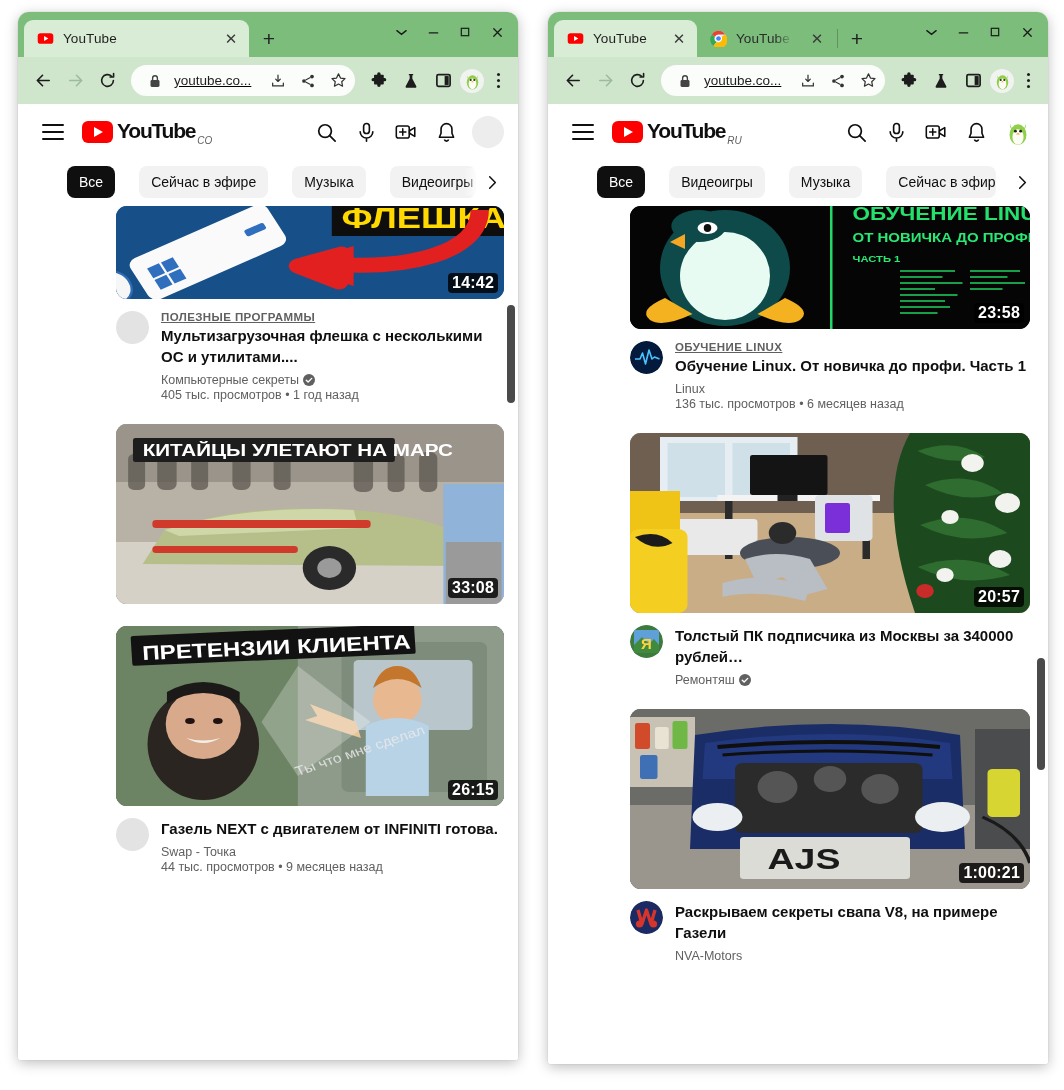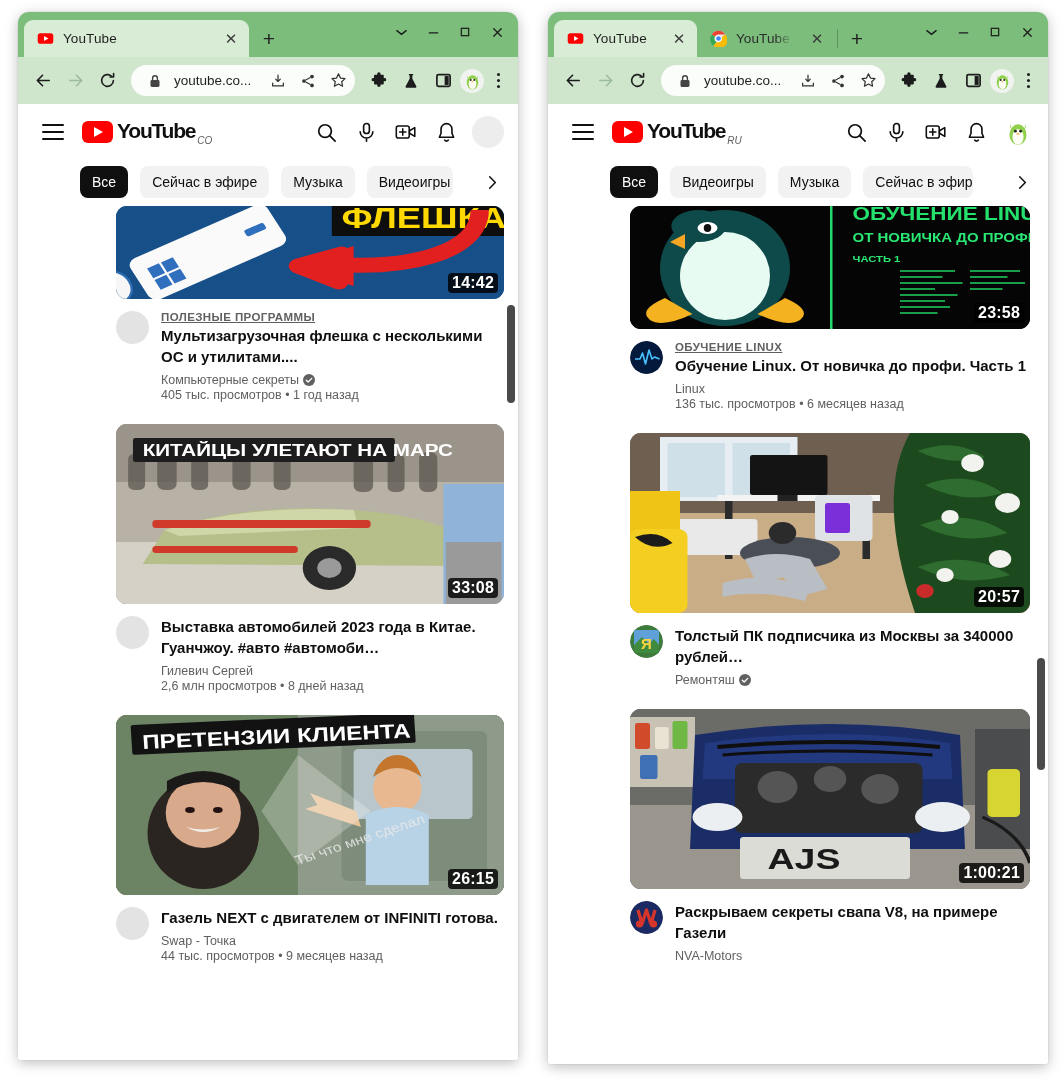--- a/index.html
+++ b/index.html
@@ -72,20 +72,21 @@
     display: flex; align-items: center; justify-content: center;
     color: #1b1b1b;
   }
 
   
   .toolbar {
     height: 47px; background: #cfe6cd;
     display: flex; align-items: center;
     padding: 0 8px 0 10px; gap: 2px;
     flex: 0 0 47px;
+    text-decoration: underline;
   }
   .tb-btn {
     width: 30px; height: 30px; flex: 0 0 30px;
     display: flex; align-items: center; justify-content: center;
     color: #1c1c1c;
   }
   .tb-btn.dim { color: #98b098; }
   .omnibox {
     flex: 1 1 auto; height: 31px;
     background: #fbfdfa; border-radius: 16px;
@@ -125,21 +126,21 @@
     border-left: 9px solid #fff; border-top:5.5px solid transparent; border-bottom:5.5px solid transparent;
   }
   .yt-word { font-size: 21px; font-weight: 700; letter-spacing: -1.2px; color:#0f0f0f; margin-left:4px; line-height:26px; }
   .yt-cc { font-size: 10px; color:#606060; margin-left: 2px; margin-top: 18px; line-height:10px;font-style:italic; }
   .hdr-spacer { flex: 1 1 auto; }
   .hdr-icon { width: 40px; height: 40px; display:flex; align-items:center; justify-content:center; color:#0f0f0f; }
   .hdr-avatar { width: 32px; height: 32px; border-radius:50%; margin-left: 6px; overflow:hidden; display:flex; align-items:center; justify-content:center; }
   .hdr-avatar.blank { background: #ededed; }
 
   
-  .chiprow { display:flex; align-items:center; gap: 12px; padding: 6px 14px 8px 62px; position:relative; }
+  .chiprow { display:flex; align-items:center; gap: 24px; padding: 6px 14px 8px 49px; position:relative; }
   .chip {
     height: 32px; padding: 0 12px; border-radius: 8px;
     background: #f2f2f2; color:#0f0f0f; font-size: 14px;
     display:flex; align-items:center; white-space:nowrap;
   }
   .chip.active { background: #0f0f0f; color:#fff; }
   .chip.clipped { overflow:hidden; }
   .chip-arrow {
     position:absolute; right: 12px; top: 8px;
     width: 28px; height: 28px; display:flex; align-items:center; justify-content:center;
@@ -422,30 +423,20 @@
                 <rect x="30" y="96" width="180" height="8" rx="3" fill="#cf3a2a"></rect>
                 <rect x="30" y="122" width="120" height="7" rx="3" fill="#cf3a2a"></rect>
                 <circle cx="176" cy="144" r="22" fill="#2a2a2a"></circle>
                   <circle cx="176" cy="144" r="10" fill="#9a9a9a"></circle>
                 <rect x="270" y="60" width="50" height="120" fill="#8fb3d9"></rect>
                 <rect x="272" y="118" width="46" height="62" fill="#9a9a9a"></rect>
                 <rect x="14" y="14" width="216" height="24" rx="2" fill="#1d1d1d"></rect>
                 <text x="22" y="32" font-family="Liberation Sans" font-size="17" font-weight="700" fill="#ffffff">КИТАЙЦЫ УЛЕТАЮТ НА МАРС</text>
               </svg>
               <span class="dur">33:08</span>
-            </div>
-            <div class="meta">
-              <div class="ch-av"></div>
-              <div class="meta-txt">
-                <div class="vid-title">Выставка автомобилей 2023 года в Китае. Гуанчжоу. #авто #автомоби…</div>
-                <div class="ch-name">
-                  <span>Гилевич Сергей</span>
-                </div>
-                <div class="stats">2,6 млн просмотров • 8 дней назад</div>
-              </div>
             </div>
           </div>
 
           <div class="card">
             <div class="thumb" style="height:180px">
               <svg viewBox="0 0 320 180" preserveAspectRatio="none" style="position:absolute;inset:0;width:100%;height:100%">
                 <rect width="320" height="180" fill="#7d8f72"></rect>
                 <rect x="0" y="0" width="150" height="180" fill="#6d8464"></rect>
                 <rect x="150" y="0" width="170" height="180" fill="#8f9b8a"></rect>
                 <rect x="186" y="16" width="120" height="150" rx="6" fill="#7e8c7c"></rect>

